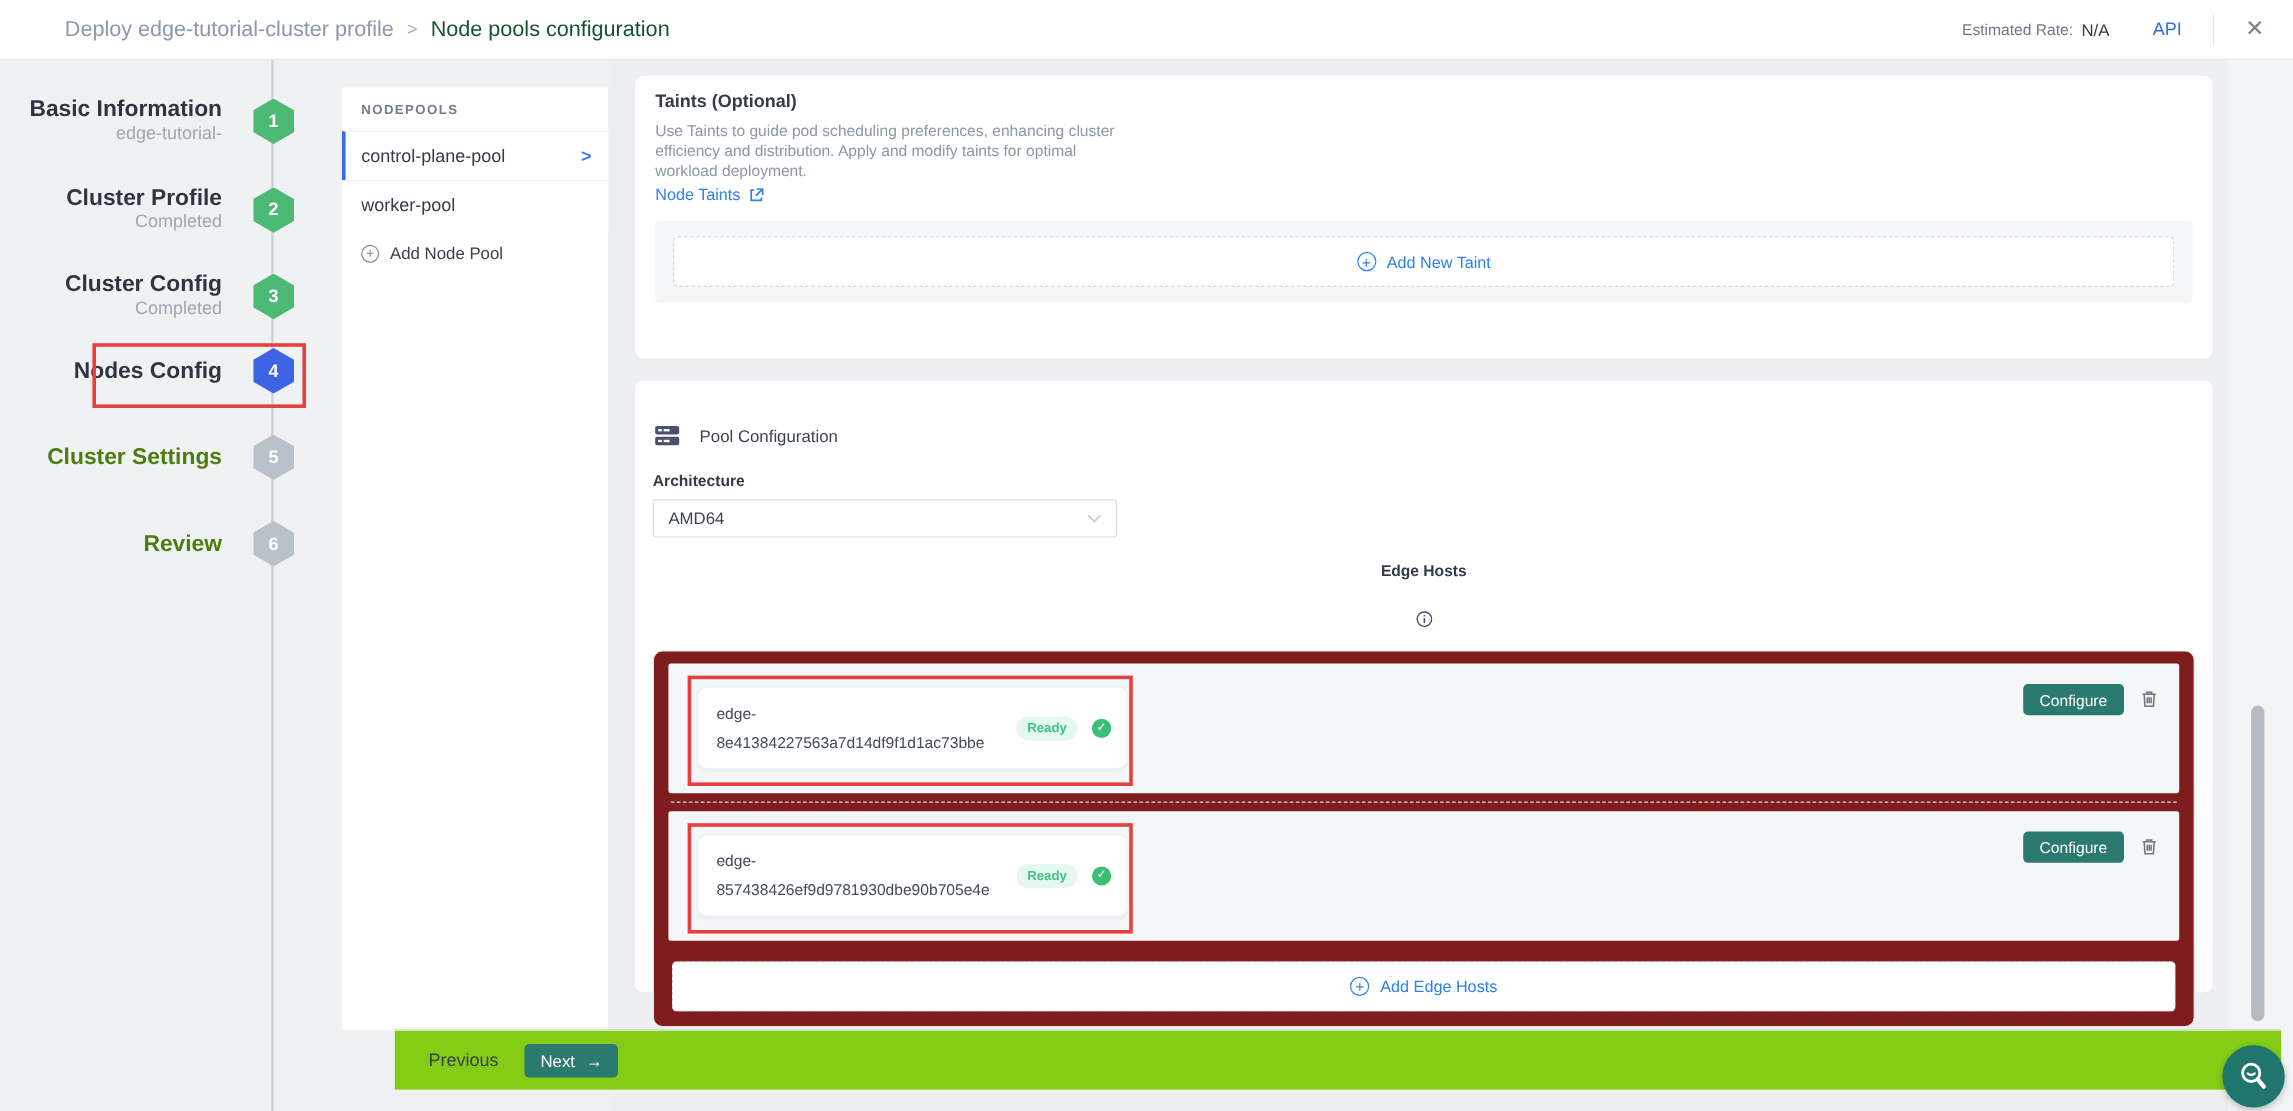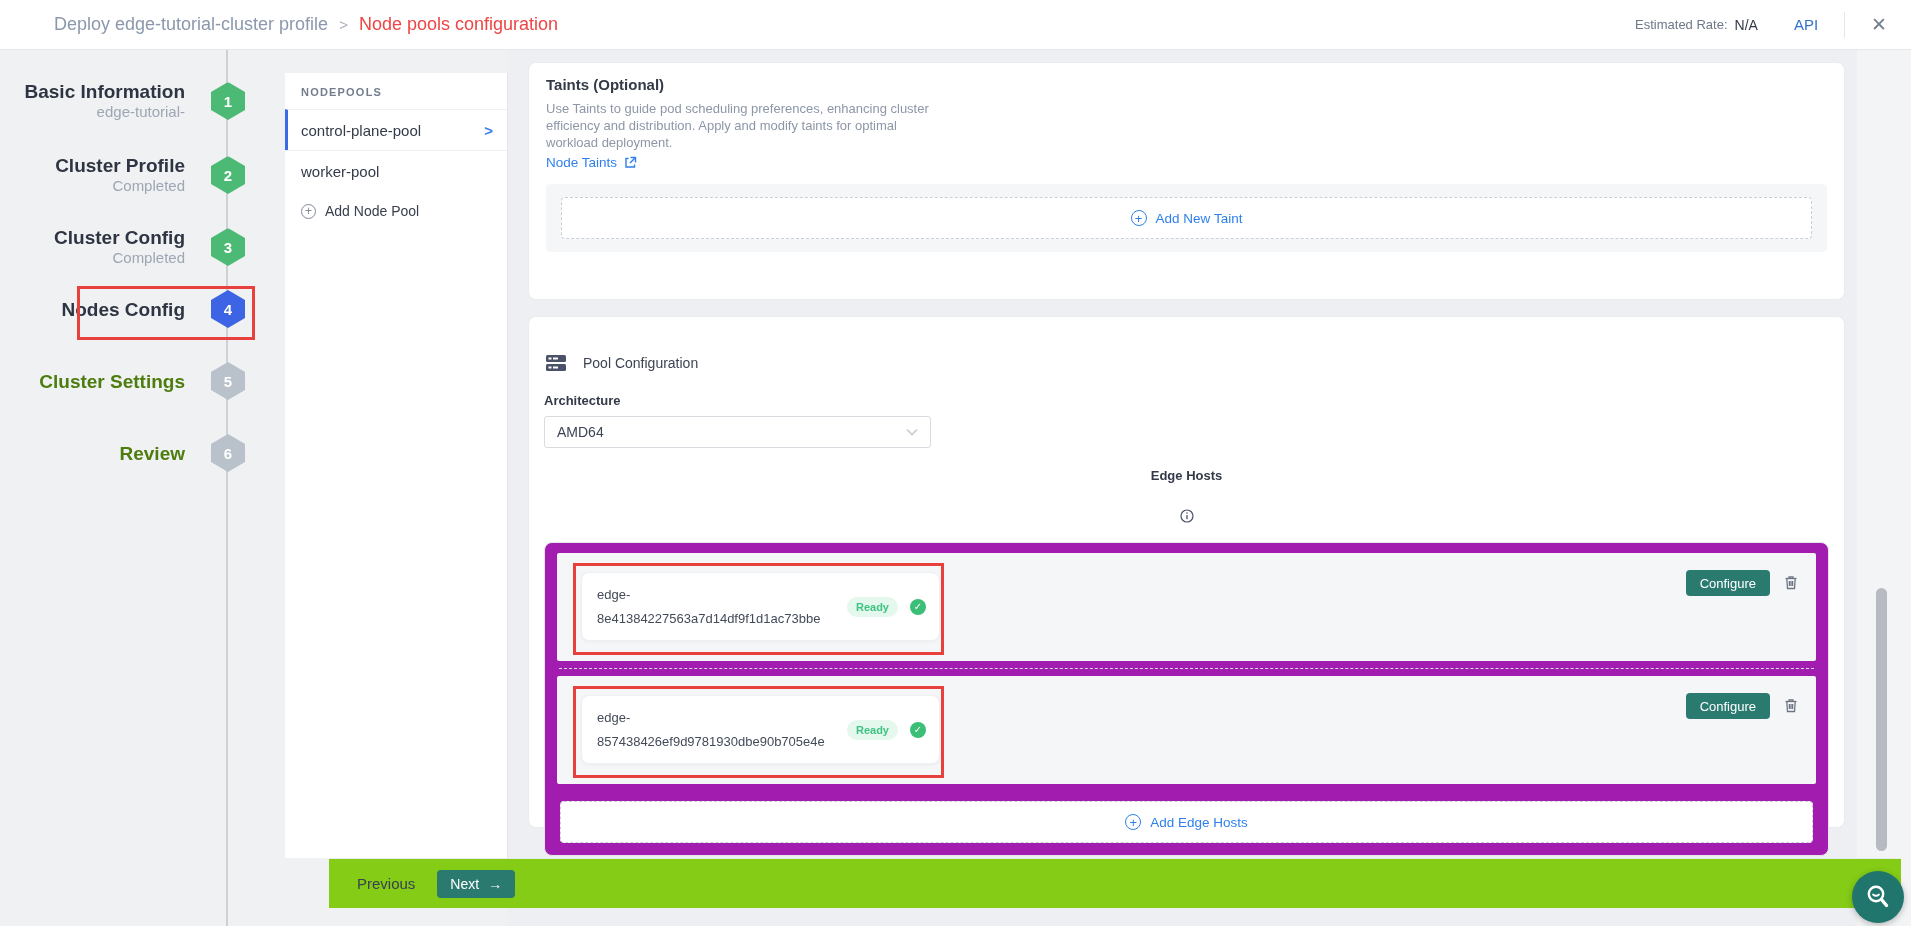--- a/index.html
+++ b/index.html
@@ -6,21 +6,21 @@
   html,body { background:#dfe1e5; }
   .screen{position:relative;width:1911px;height:926px;background:#f0f1f3;overflow:hidden;
           font-family:"Liberation Sans",sans-serif;color:#3c4454;}
 
   
   .header{position:absolute;left:0;top:0;width:1911px;height:50px;background:#fff;
           border-bottom:1px solid #e6e9ec;display:flex;align-items:center;z-index:30;}
   .breadcrumbs{display:flex;align-items:center;margin-left:54px;gap:11px;}
   .bc1{font-size:18px;color:#8b98ac;}
   .bc-sep{font-size:15px;color:#a7afbc;}
-  .bc2{font-size:18px;color:#ef4444;font-weight:500;}
+  .bc2{font-size:18px;color:#14532d;font-weight:500;}
   .hdr-right{margin-left:auto;display:flex;align-items:center;margin-right:24px;}
   .est-label{font-size:13px;color:#6d7888;}
   .est-val{font-size:14px;color:#343b49;margin-left:7px;font-weight:500;}
   .api{font-size:15px;color:#3171d0;font-weight:500;margin-left:36px;cursor:pointer;}
   .hdr-div{width:1px;height:26px;background:#e3e6ea;margin:0 26px;}
   .close-x{font-size:19px;color:#76818f;cursor:pointer;line-height:1;}
 
   
   .content-bg{position:absolute;left:508px;top:50px;width:1349px;height:876px;background:#edeff2;}
   .gutter{position:absolute;left:1857px;top:50px;width:54px;height:876px;background:#f3f4f6;}
@@ -77,21 +77,21 @@
 
   
   .pc-head{display:flex;align-items:center;gap:15px;}
   .pc-title{font-size:14px;color:#3c4454;font-weight:500;}
   .field-label{margin-top:18px;font-size:13px;font-weight:700;color:#333a48;}
   .arch-select{margin-top:8px;width:387px;height:32px;border:1px solid #d8dce1;border-radius:3px;
                background:#fff;display:flex;align-items:center;padding:0 12px;font-size:14px;
                color:#3c4454;cursor:pointer;}
   .select-chev{margin-left:auto;display:flex;}
   .eh-row{margin-top:20px;display:flex;align-items:center;gap:26px;flex-direction:column;}
-  .hosts-box{margin-top:19px;border:1px solid #e3e6ea;border-radius:8px;background:#a21caf;
+  .hosts-box{margin-top:19px;border:1px solid #e3e6ea;border-radius:8px;background:#7f1d1d;
              padding:10px 12px 12px;}
   .host-row{background:#f5f6f8;border-radius:2px;padding:10px 16px 6px;display:flex;align-items:flex-start;}
   .host-sep{border-top:1px dashed #d4d9e0;margin:7px 2px;}
   .annot-host{position:relative;border:3px solid #e8403c;padding:6px 5px 11px;width:371px;}
   .host-select{background:#fff;border:1px solid #eef0f3;border-radius:8px;height:69px;width:359px;
                box-shadow:0 1px 3px rgba(40,50,70,.05);display:flex;align-items:center;
                padding:0 13px 0 15px;cursor:pointer;}
   .host-name{font-size:13px;color:#434b59;line-height:24px;}
   .ready-pill{margin-left:auto;background:#e5f8ee;color:#3fc383;font-size:11px;font-weight:600;
               padding:4px 9px;border-radius:11px;}

